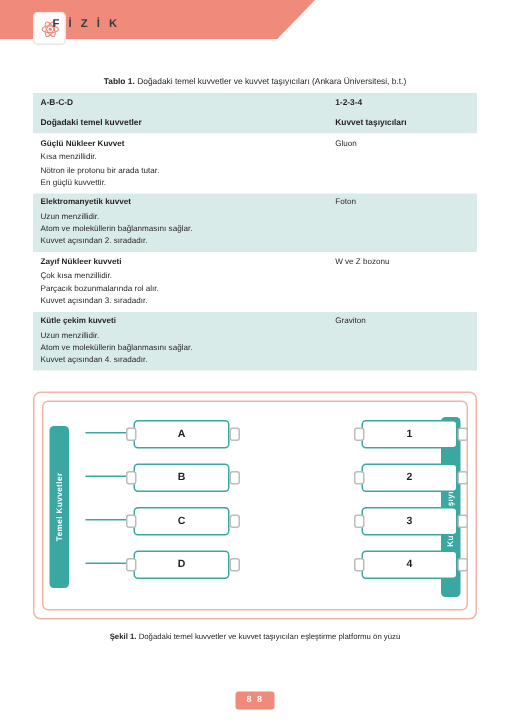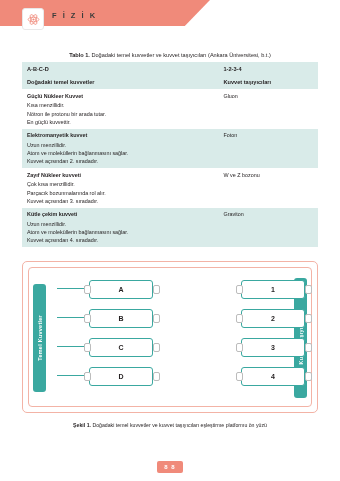--- a/index.html
+++ b/index.html
@@ -25,21 +25,21 @@
   .logo-box{
     position:absolute;left:22px;top:8px;
     width:20px;height:20px;
     background:#ffffff;
     border:1px solid #e8e8e8;
     border-radius:3px;
     display:flex;align-items:center;justify-content:center;
   }
   .logo-svg{display:block;}
   .header-title{
-    position:absolute;left:52px;top:11px;
+    position:absolute;left:35px;top:11px;
     font-size:7.5px;letter-spacing:2px;
     color:#3c3c3b;font-weight:600;text-align:right;
   }
   
   .content{padding:0 22px;}
   .table-caption{
     font-size:5.6px;text-align:center;
     margin:10px 0 4px 0;color:#231f20;
   }
   .table-caption b{font-weight:700;}

